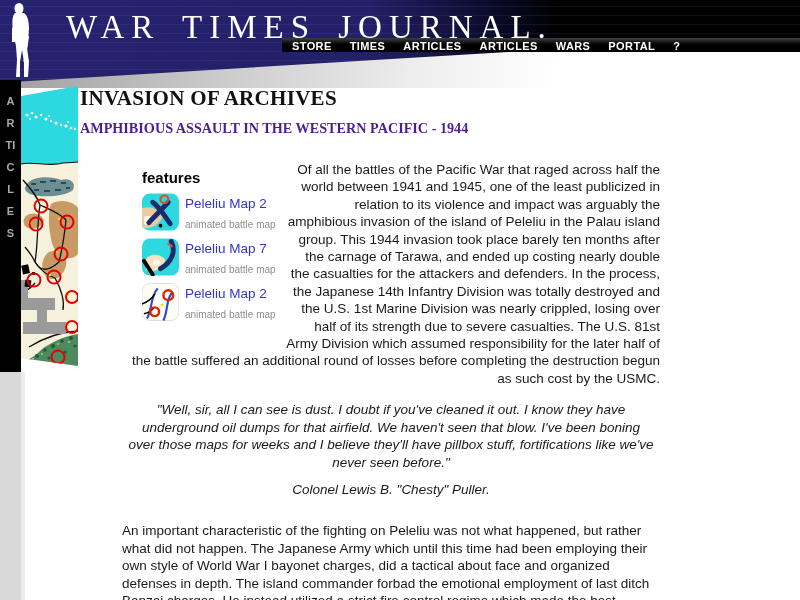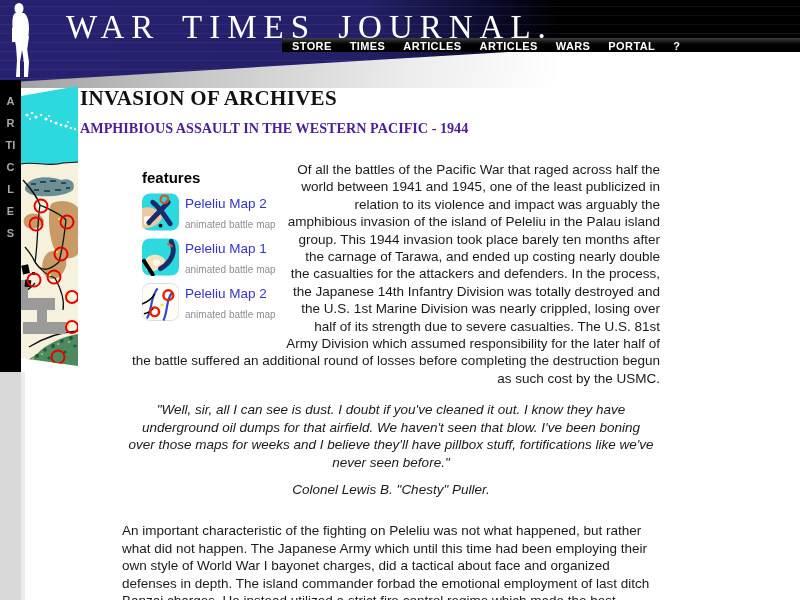--- a/index.html
+++ b/index.html
@@ -235,21 +235,21 @@
         <div class="feature-row">
           <svg class="thumb" viewBox="0 0 38 38">
             <rect x="0" y="0" width="38" height="38" rx="8" fill="#2BD9DE"></rect>
             <path d="M4,21 C9,14 20,16 24,22 C22,32 10,36 4,32 Z" fill="#F2E3C2"></path>
             <path d="M12,22 C15,20 19,22 19,25 C17,29 12,29 11,26 Z" fill="#FFF7E8"></path>
             <path d="M30,3 C35,13 31,24 19,31" fill="none" stroke="#1B2B6B" stroke-width="5" stroke-linecap="round"></path>
             <path d="M2,23 L11,37" stroke="#000" stroke-width="4" stroke-linecap="round"></path>
             <path d="M26,6 a4,4 0 0 1 5,3" fill="none" stroke="#E05020" stroke-width="2"></path>
           </svg>
           <div class="feature-text">
-            <div class="feature-title">Peleliu Map 1</div>
+            <div class="feature-title">Peleliu Map 7</div>
             <div class="feature-sub">animated battle map</div>
           </div>
         </div>
 
         <div class="feature-row">
           <svg class="thumb" viewBox="0 0 38 38">
             <rect x="0" y="0" width="38" height="38" rx="8" fill="#FDFDF5" stroke="#ddd"></rect>
             <g stroke="#2B49C8" stroke-width="2.2" fill="none">
               <path d="M5,36 C11,26 8,15 16,5"></path>
                 <path d="M22,38 C27,28 24,18 31,9"></path>

